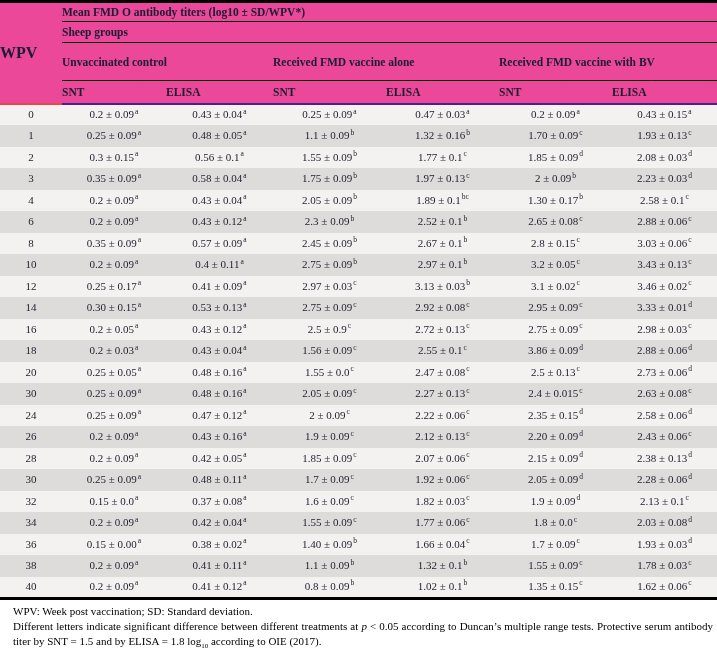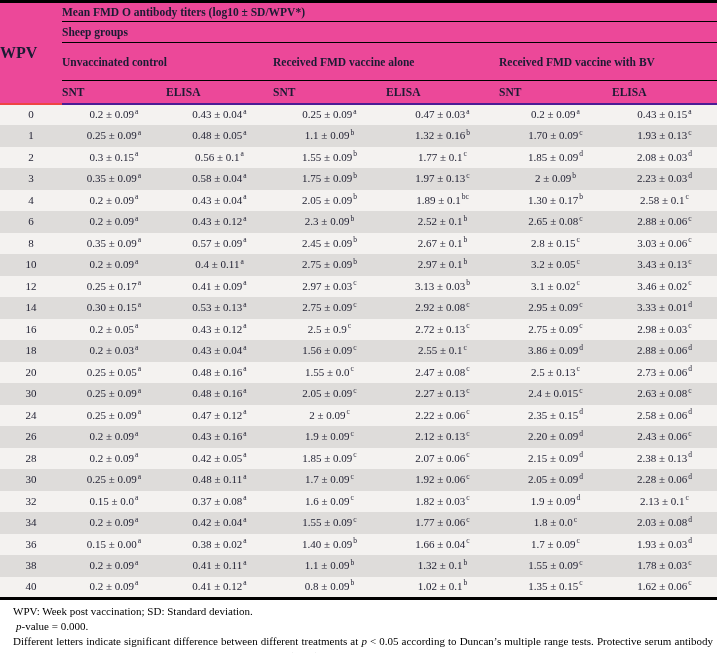--- a/index.html
+++ b/index.html
@@ -311,17 +311,16 @@
           <td><span>0.8 ± 0.09</span><sup>b</sup></td>
           <td><span>1.02 ± 0.1</span><sup>b</sup></td>
           <td><span>1.35 ± 0.15</span><sup>c</sup></td>
           <td><span>1.62 ± 0.06</span><sup>c</sup></td>
         </tr>
       </tbody>
   </table>
 
   <div class="footnotes">
     <p><span>WPV: Week post vaccination; SD: Standard deviation.</span></p>
-    <p class="fn-pvalue"><span class="ital">p</span><span>-value = 0.000.</span></p>
     <p class="fn-long"><span>Different letters indicate significant difference between different treatments at </span><span class="ital">p</span><span> &lt; 0.05 according to Duncan’s multiple range tests. Protective serum antibody titer by SNT = 1.5 and by ELISA = 1.8 log</span><sub>10</sub><span> according to OIE (2017).</span></p>
   </div>
 
 </div>
 
 </body></html>

